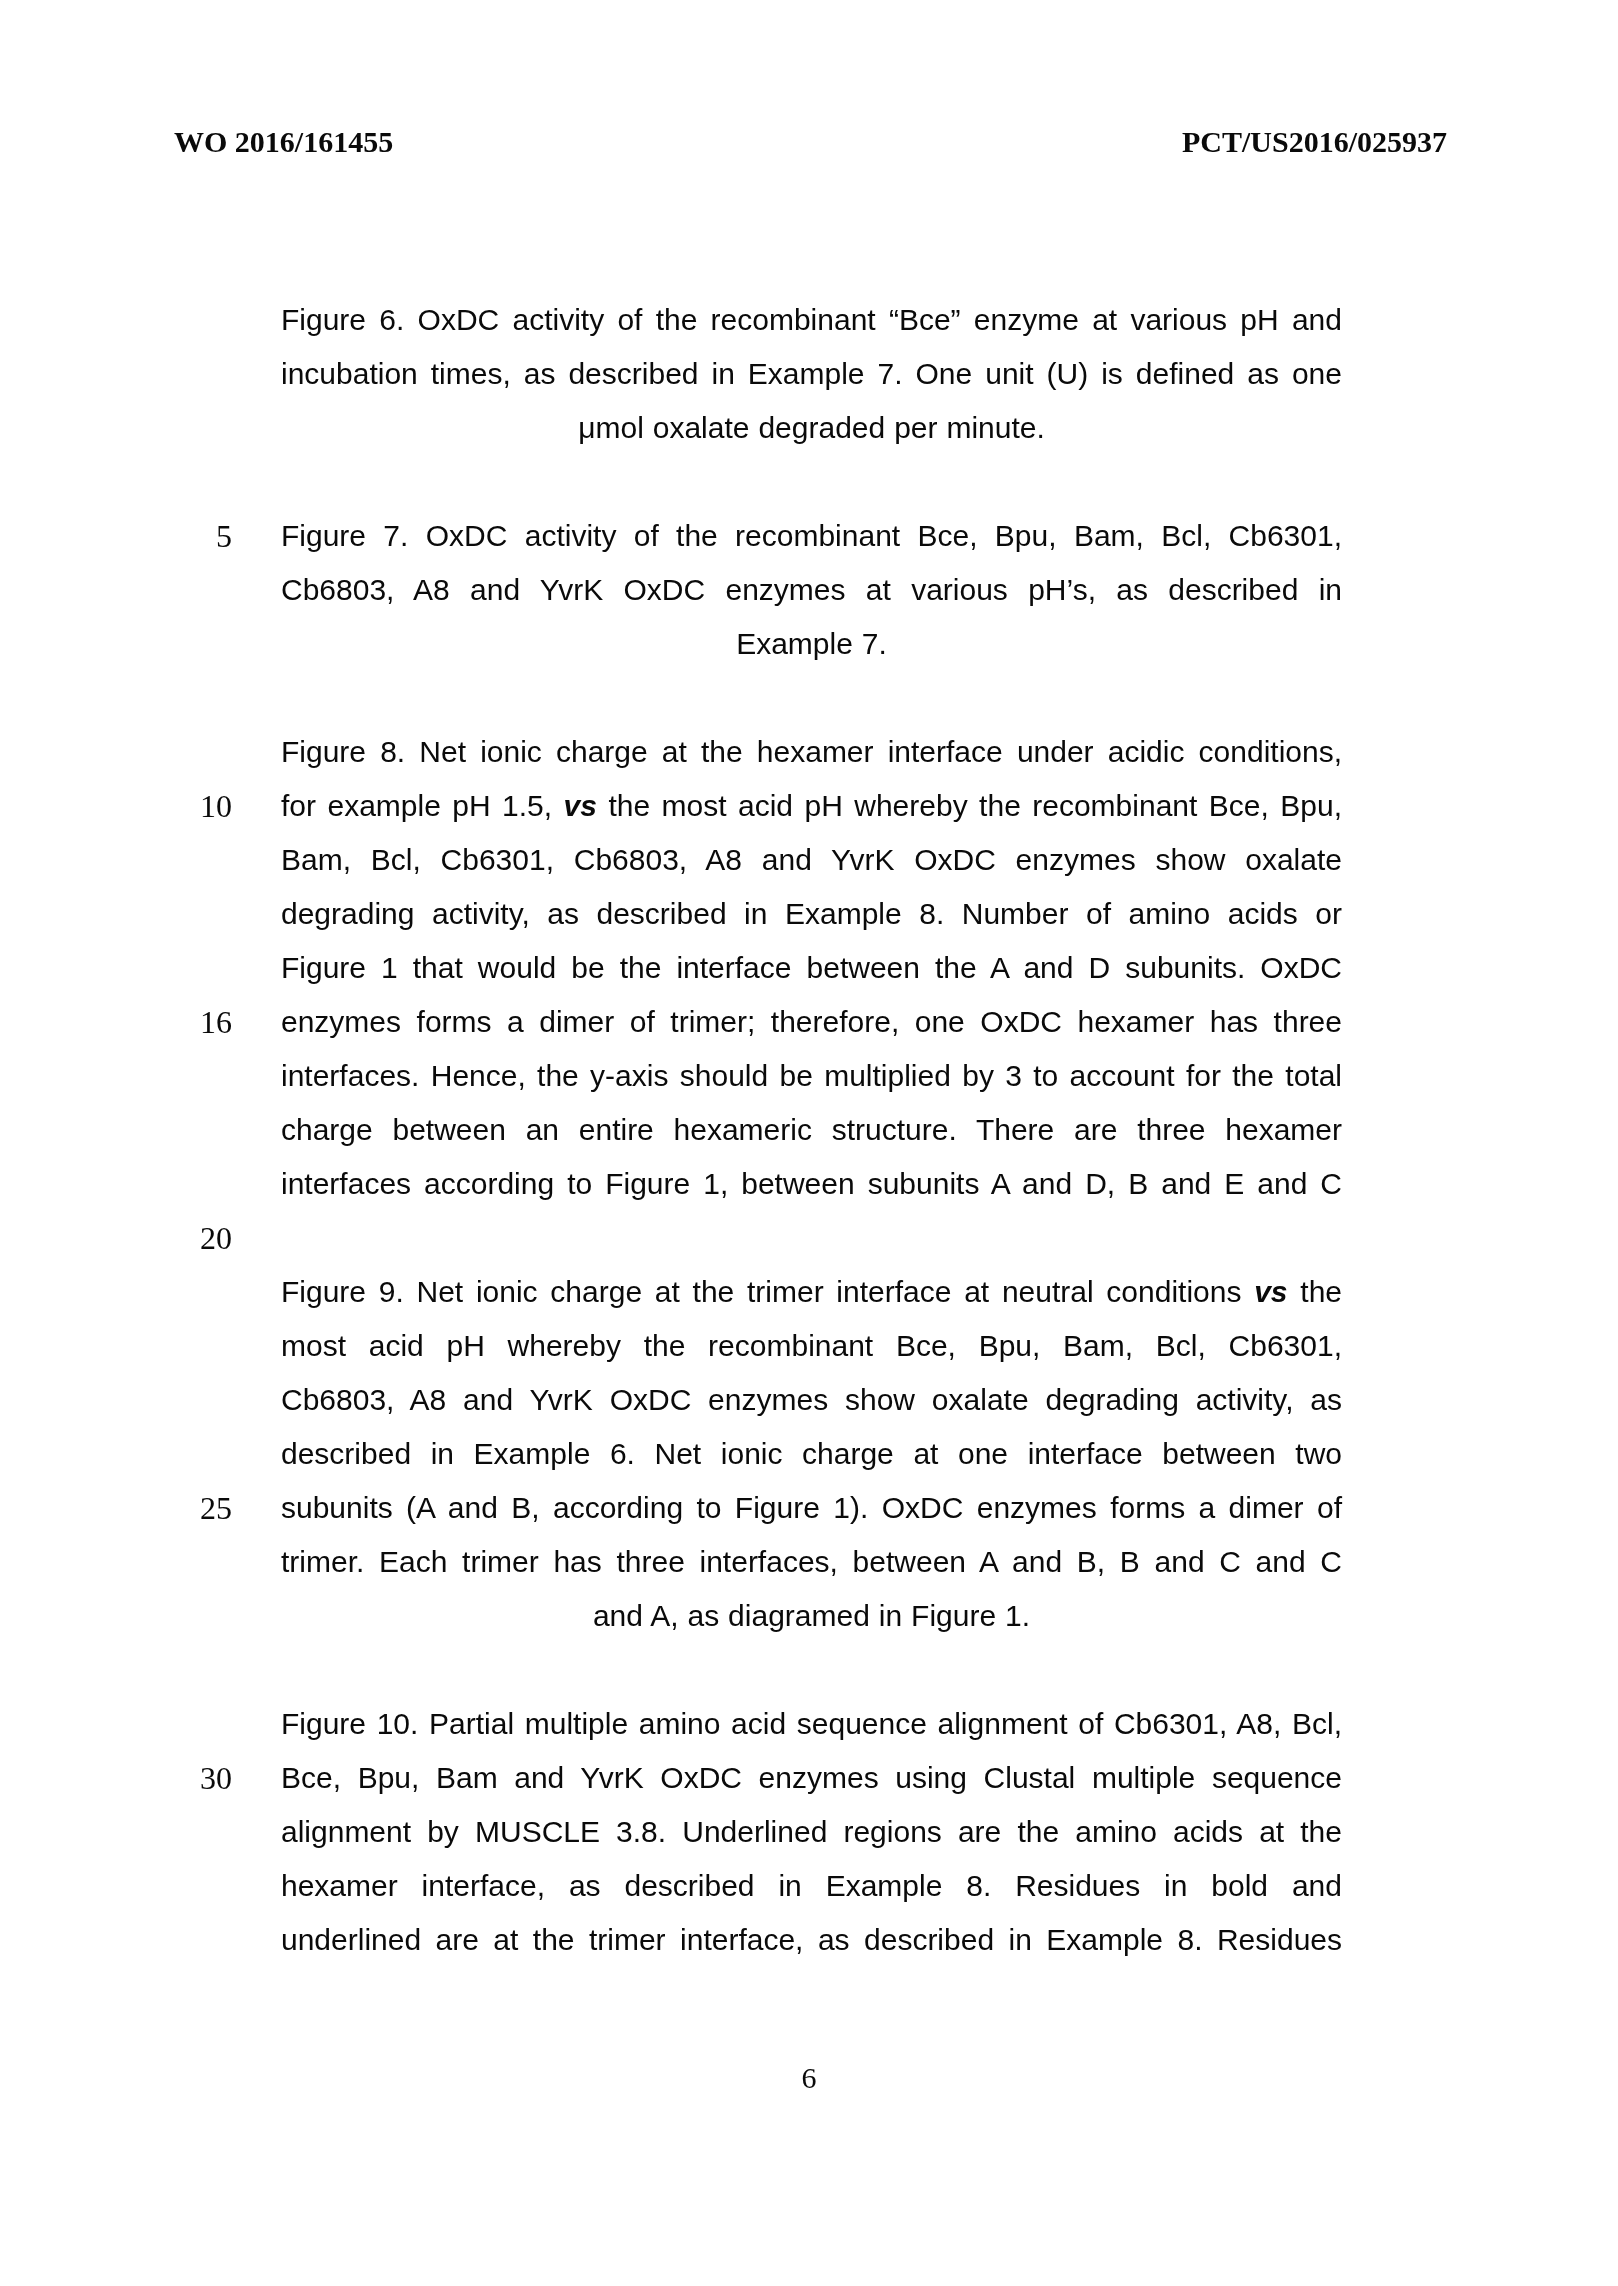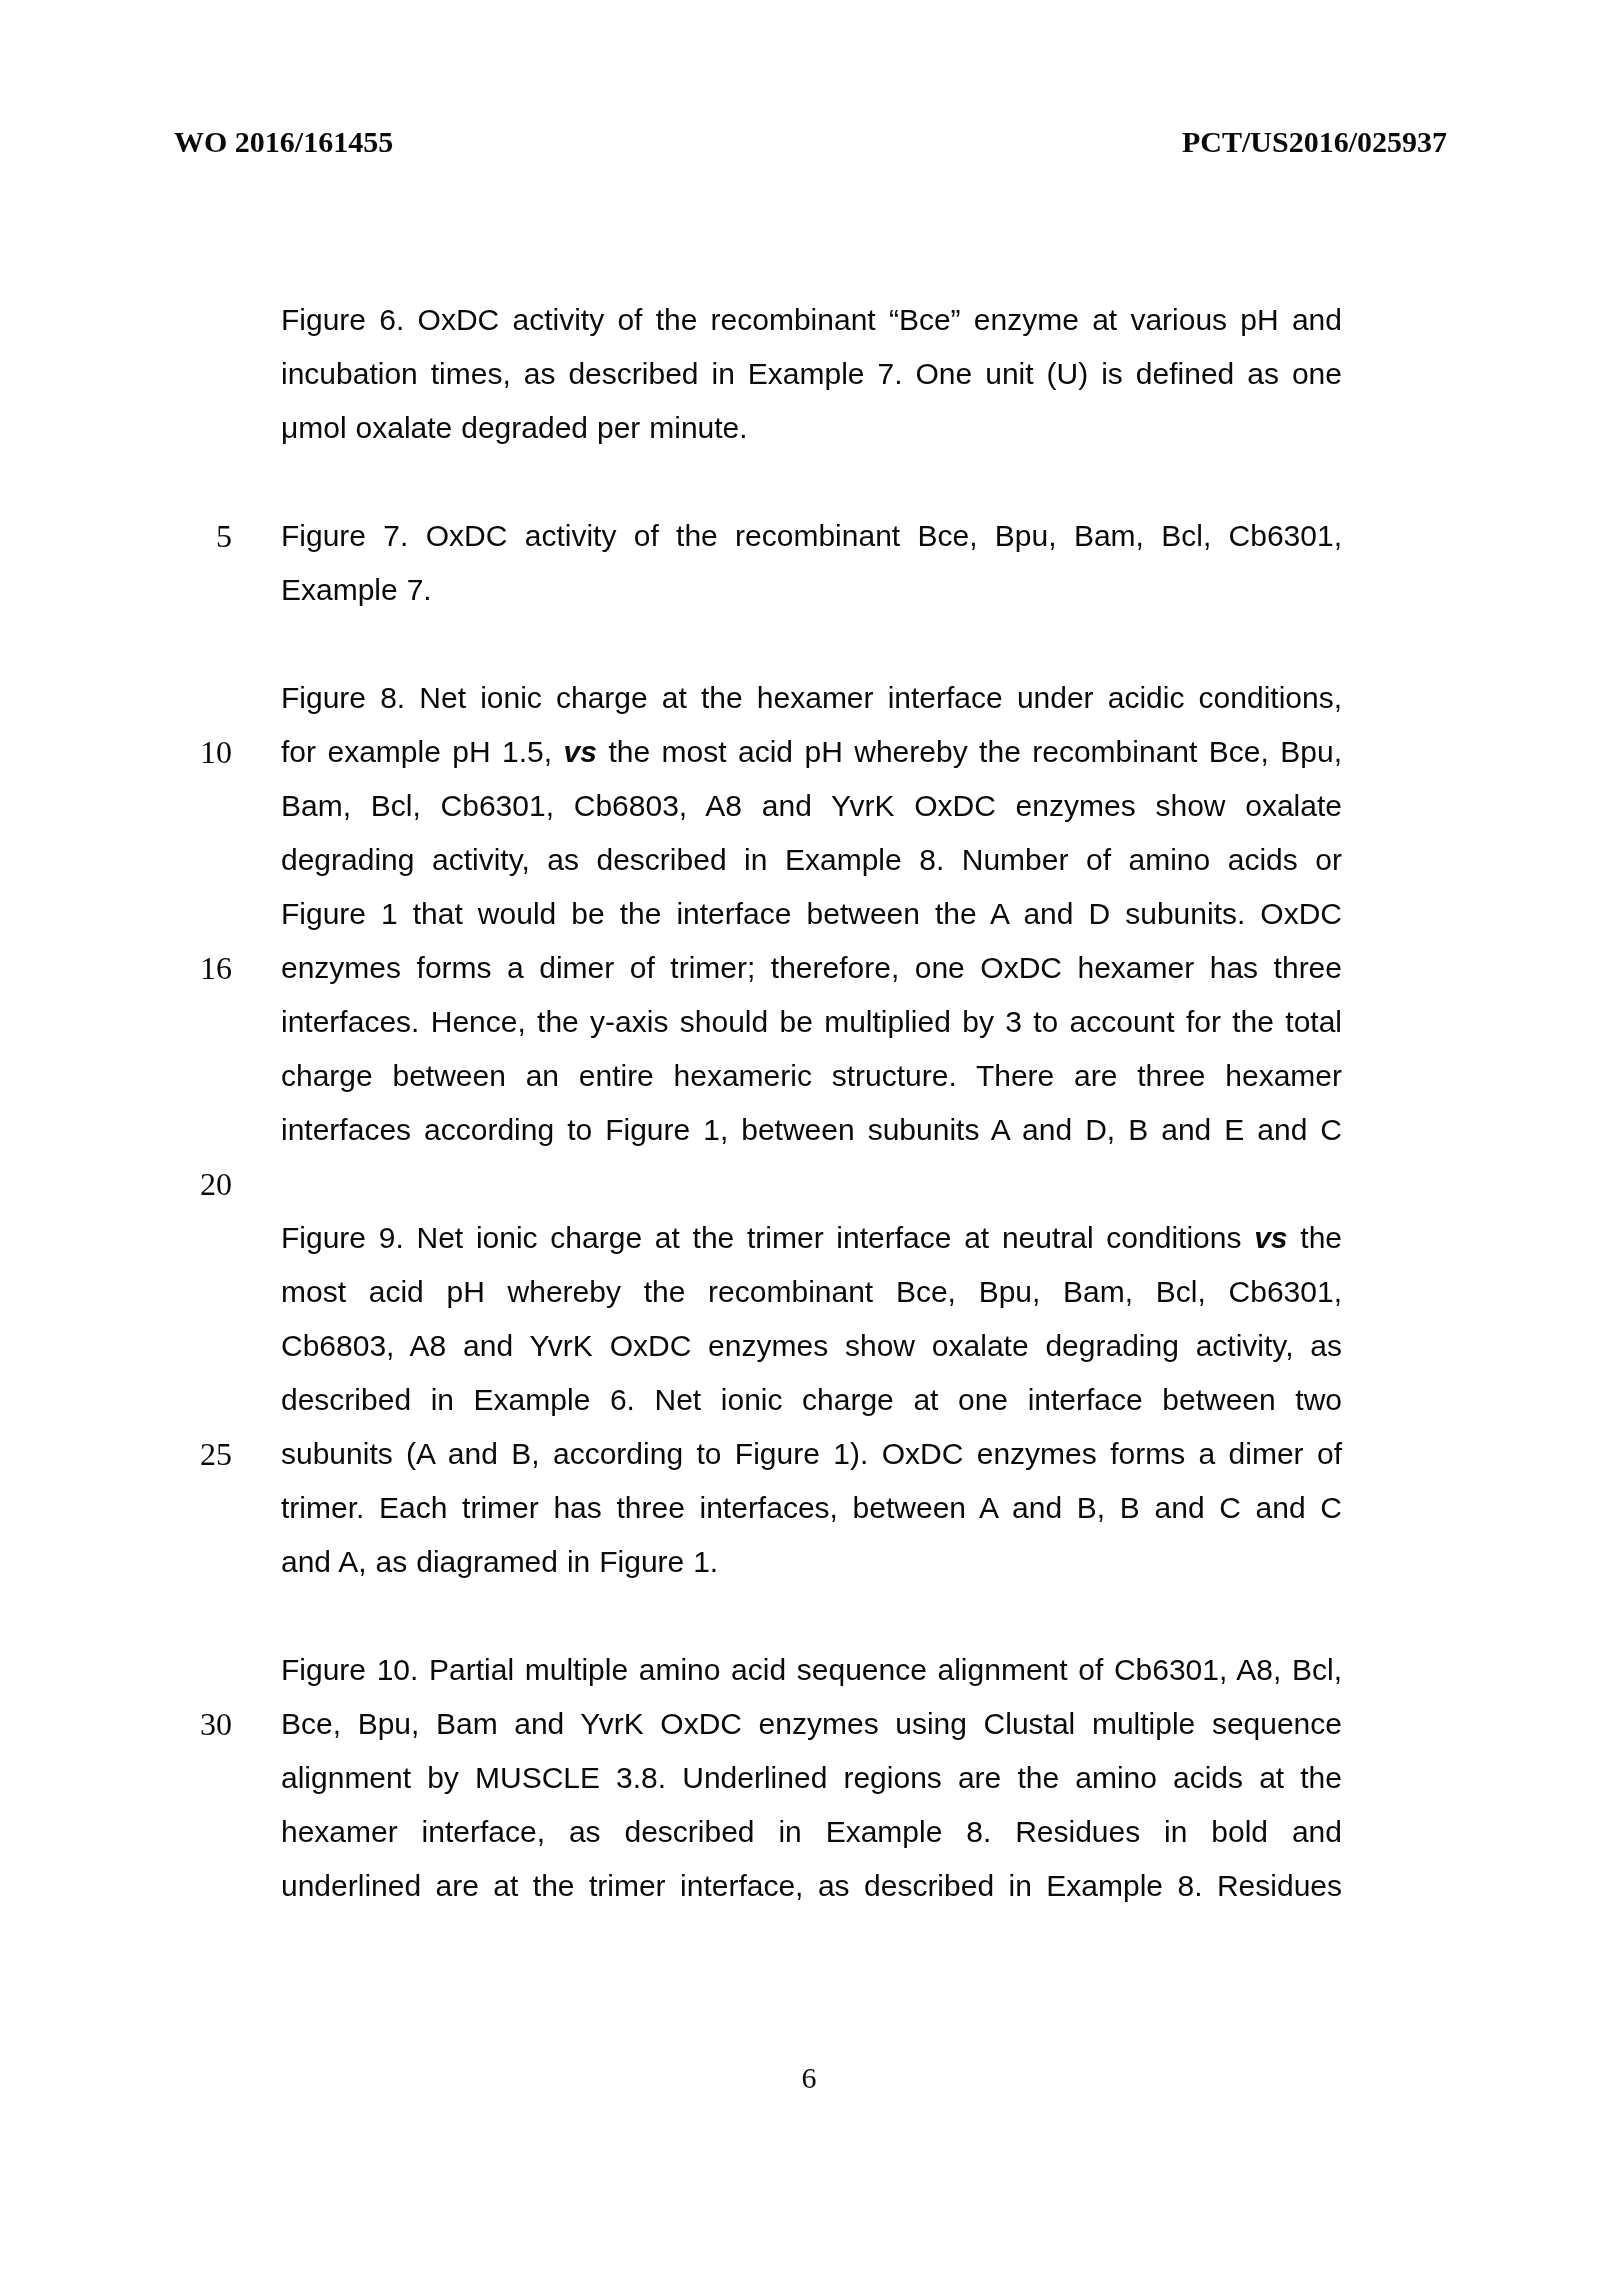--- a/index.html
+++ b/index.html
@@ -23,21 +23,21 @@
   .row  { position:relative; height:54px; }
   .num {
     position:absolute; left:0; top:0; width:232px;
     text-align:right;
     font-family:"Liberation Serif", serif;
     font-size:32px; line-height:54px;
   }
   .text {
     position:absolute; left:281px; top:0; width:1061px;
     font-size:30px; line-height:54px;
-    text-align:left;
+    text-align:center;
     word-spacing:0.02em;
   }
   .text.just { text-align:justify; text-align-last:justify; }
   .it { font-style:italic;font-weight:bold; }
   .footer {
     position:absolute; top:2058px; left:0; width:100%;
     text-align:center;
     font-family:"Liberation Serif", serif;
     font-size:30px; line-height:39px;
   }
@@ -64,20 +64,24 @@
         <span class="num"></span>
         <div class="text"><span>μmol oxalate degraded per minute.</span></div>
       </div>
       <div class="row">
         <span class="num"></span>
         <div class="text"></div>
       </div>
       <div class="row">
         <span class="num">5</span>
         <div class="text just"><span>Figure 7. OxDC activity of the recombinant Bce, Bpu, Bam, Bcl, Cb6301,</span></div>
+      </div>
+      <div class="row">
+        <span class="num"></span>
+        <div class="text just"><span>Cb6803, A8 and YvrK OxDC enzymes at various pH’s, as described in</span></div>
       </div>
       <div class="row">
         <span class="num"></span>
         <div class="text"><span>Example 7.</span></div>
       </div>
       <div class="row">
         <span class="num"></span>
         <div class="text"></div>
       </div>
       <div class="row">

